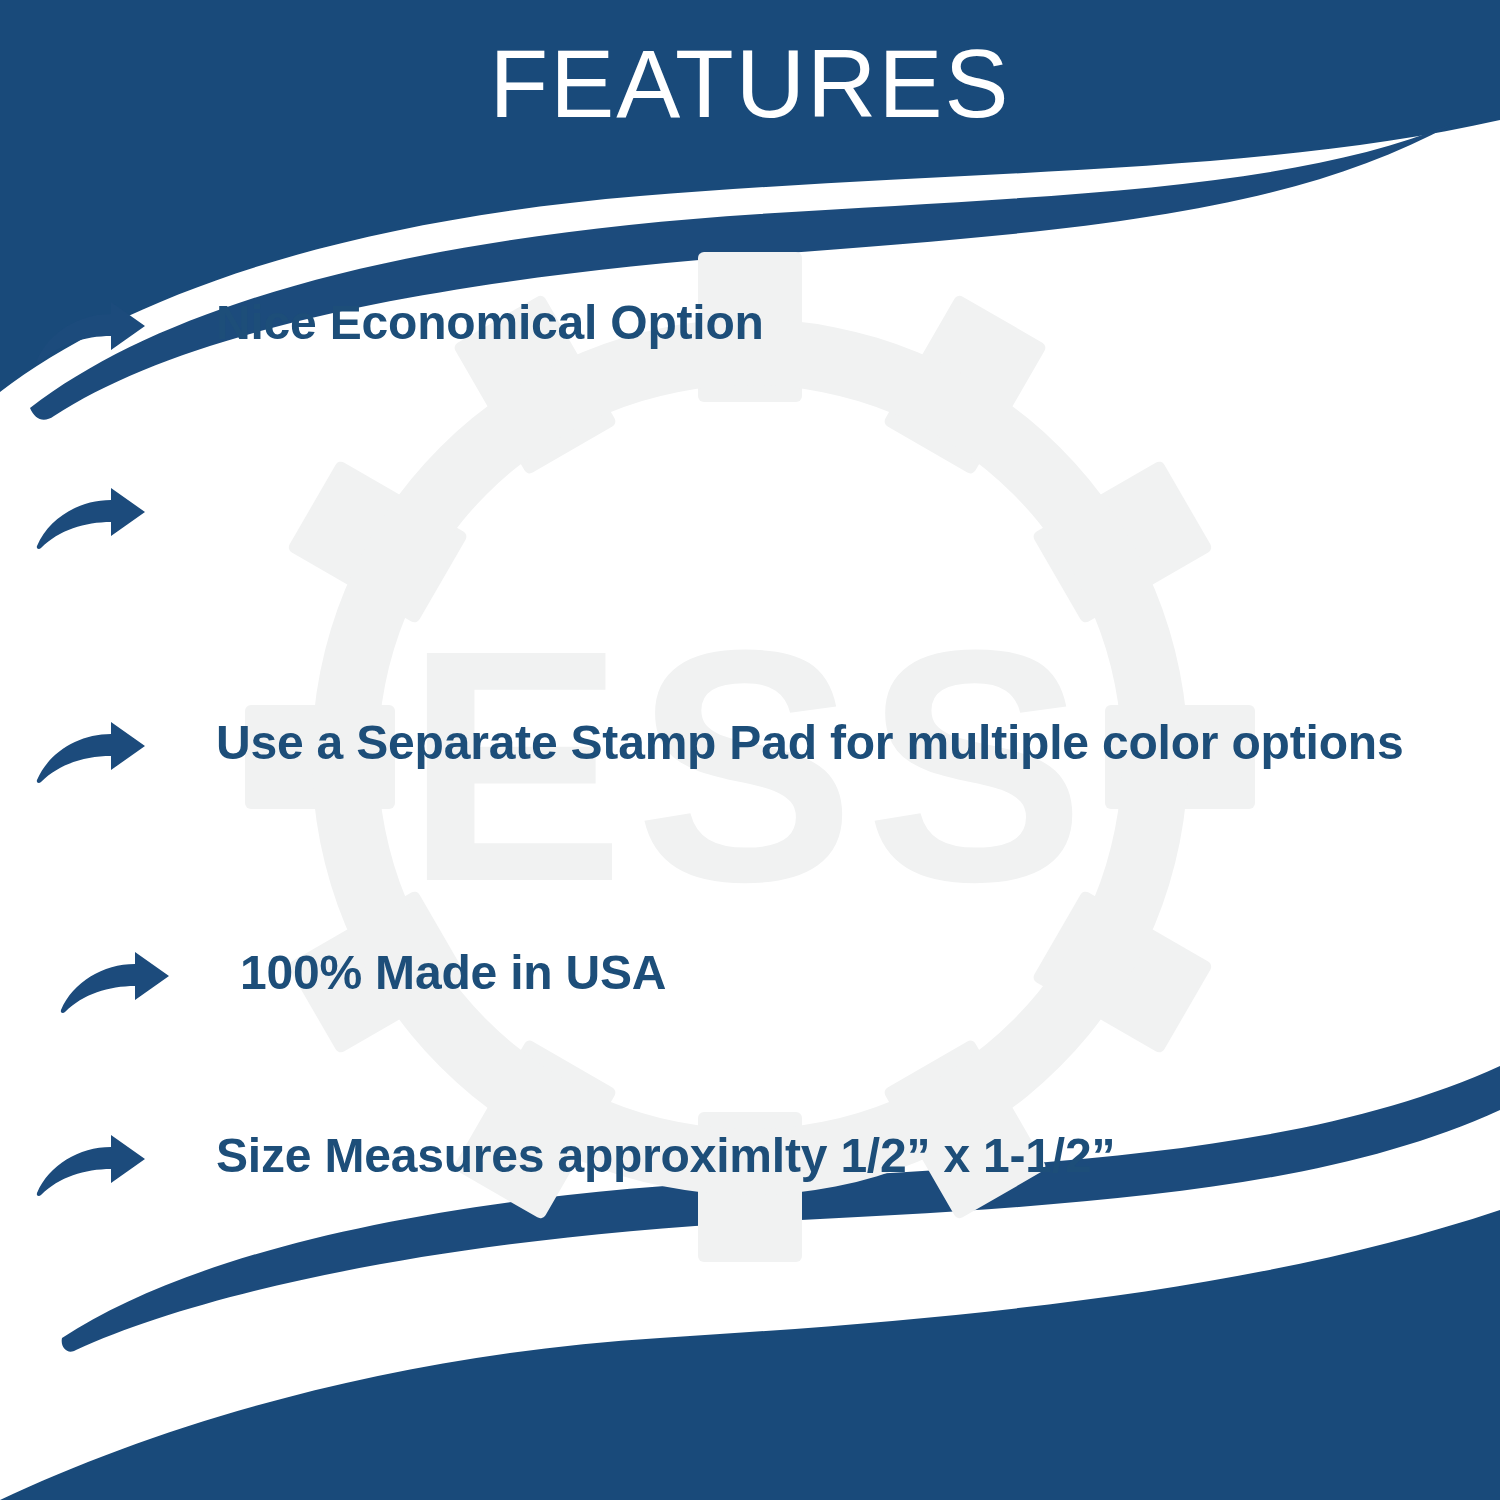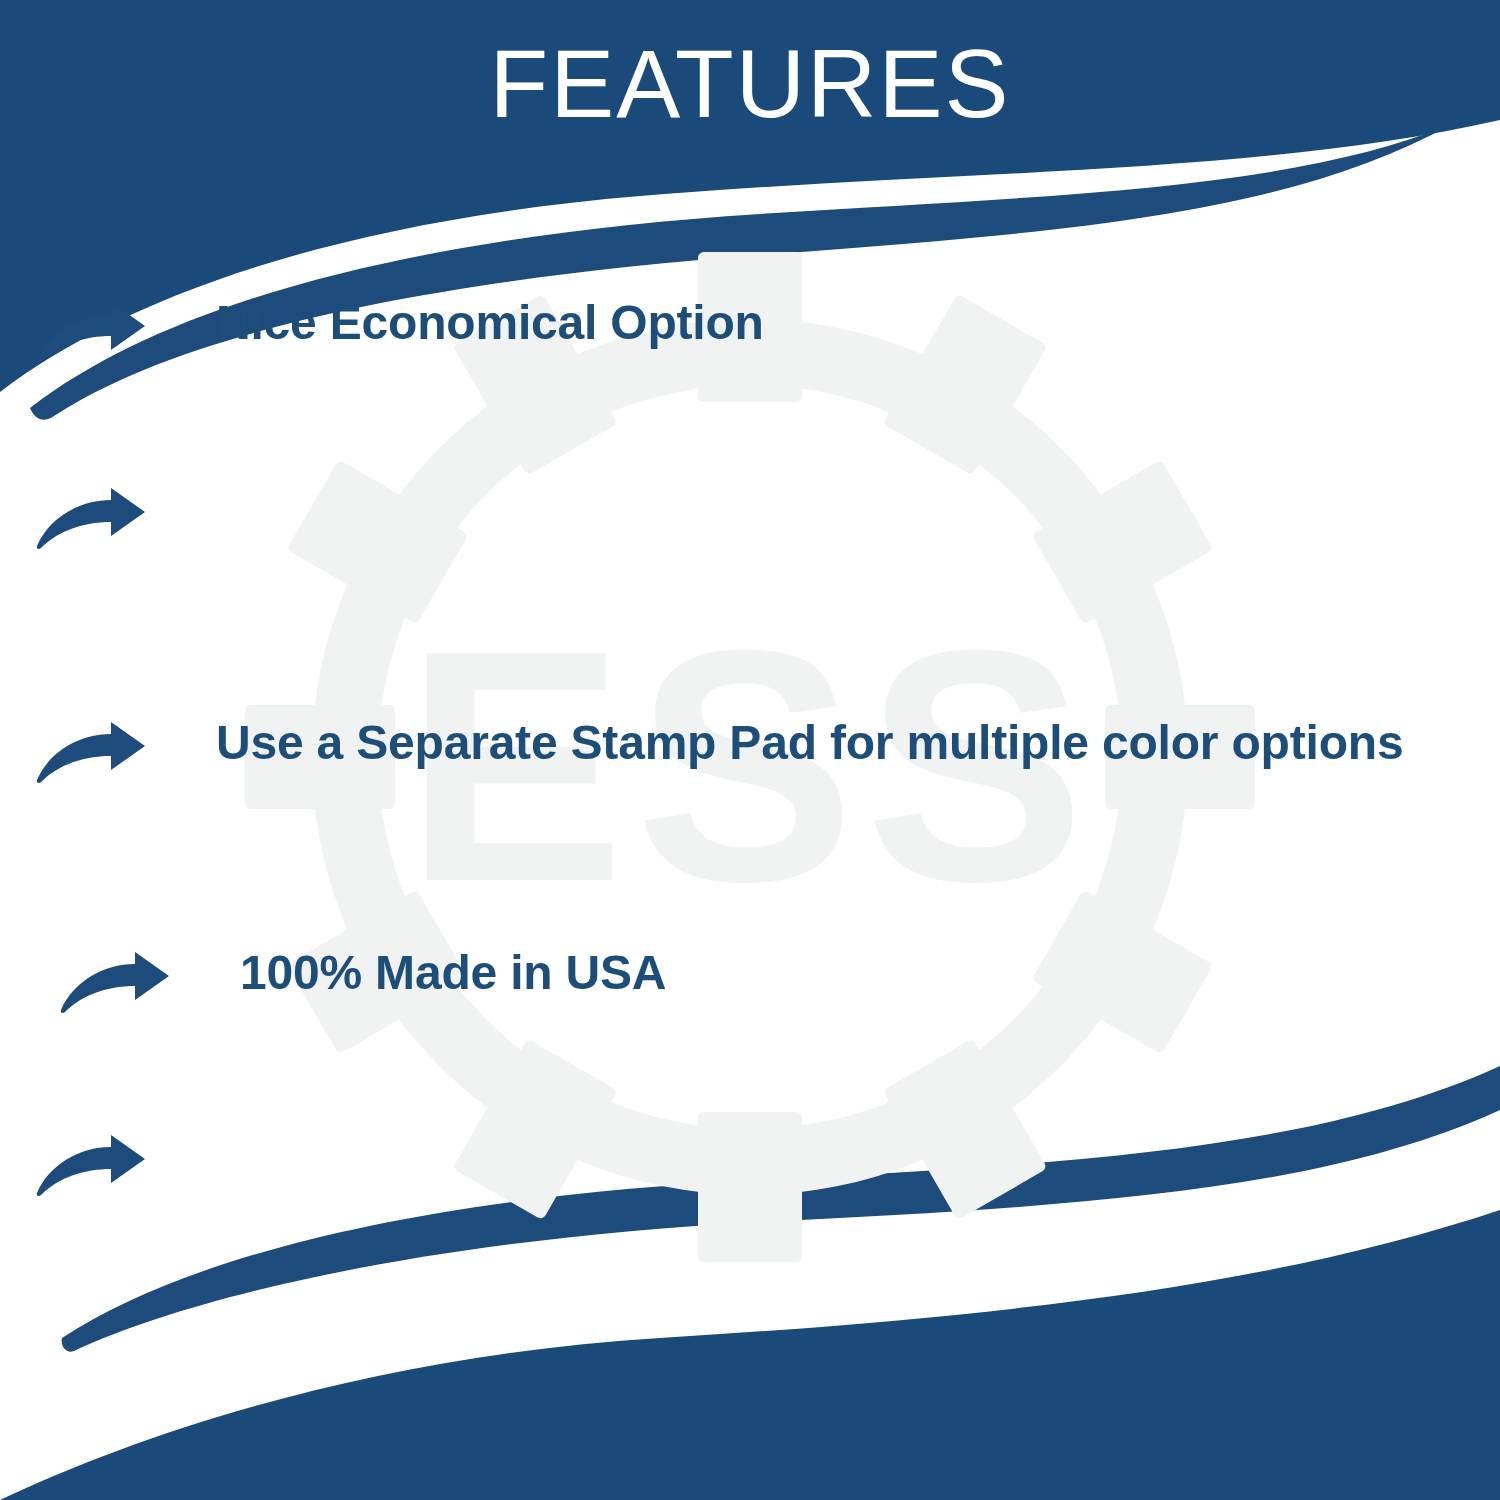--- a/index.html
+++ b/index.html
@@ -220,16 +220,17 @@
       <div class="feature-text">100% Made in USA</div>
     </div>
 
     <div class="feature-row" id="row-4">
       <div class="arrow-cell">
         <svg class="arrow-icon" width="112" height="62" viewBox="0 0 112 62">
           <path fill="#1c4b7c" d="M2,58 C14,30 44,12 76,12 L76,0 L110,24 L76,48 L76,34
                    C50,34 24,42 6,60 C4,62 1,61 2,58 Z"></path>
         </svg>
       </div>
+      <div class="feature-text">Size Measures approximlty 1/2” x 1-1/2”</div>
     </div>
 
   </div>
 </div>
 
 </body></html>

